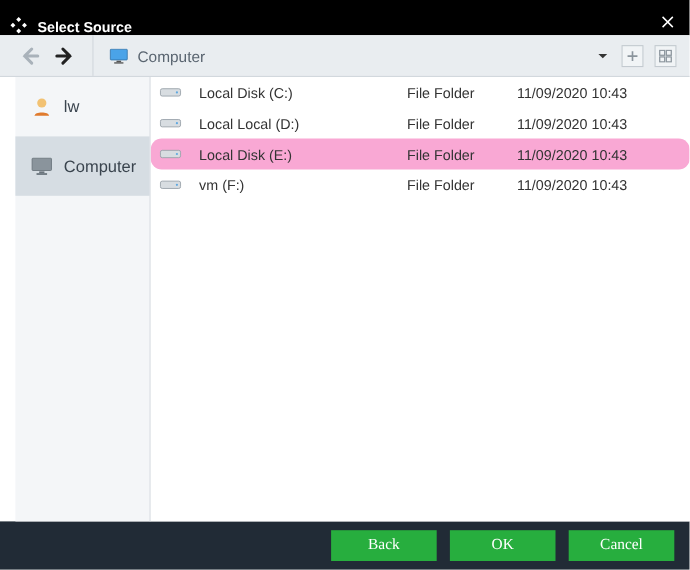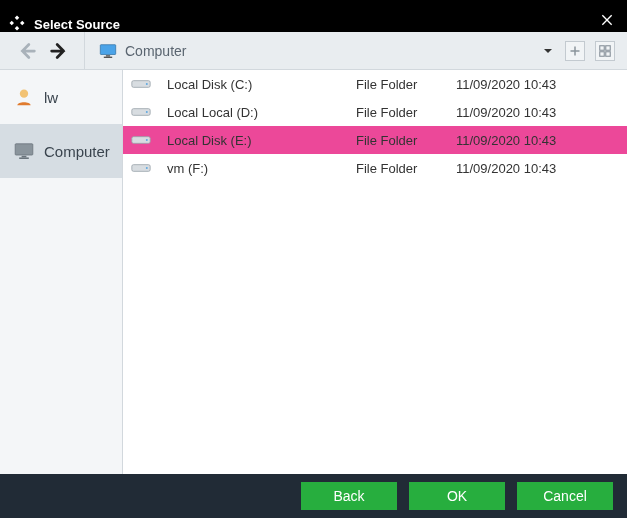--- a/index.html
+++ b/index.html
@@ -81,20 +81,21 @@
     display:flex;align-items:center;justify-content:center;
   }
   .body {
     display: flex;
     height: 404px;
   }
   .sidebar {
     width: 123px;
     background: #f4f6f8;
     border-right: 1px solid #d2d8dd;
+    margin-left: 14px;
   }
   .sidebar .item {
     display: flex;
     align-items: center;
     gap: 10px;
     padding: 10px 10px 10px 14px;
     font-size: 15px;
     color: #3a444e;
     cursor: pointer;
     height: 54px;
@@ -139,21 +140,21 @@
   }
   .rows { flex: 1; overflow: auto; }
   .row {
     display: flex;
     height: 28px;
     align-items: center;
     font-size: 13px;
     color: #333;
     cursor: pointer;
   }
-  .row.selected { background: #ec4899; }
+  .row.selected { background: #f9a8d4; border-radius: 10px; }
   .row .cell { padding: 0 8px; white-space: nowrap; overflow: hidden; }
   .row .c-name { width: 155px; display: flex; align-items: center; gap: 16px; }
   .row .c-size { width: 70px; }
   .row .c-type { width: 100px; }
   .row .c-date { flex: 1; }
   .drive-icon {
     width: 20px; height: 12px;
     display: flex; align-items: center; justify-content: center;
   }
   .footer {
@@ -169,20 +170,21 @@
     background: #27ae3e;
     color: #fff;
     border: none;
     width: 96px;
     height: 28px;
     font-size: 14px;
     cursor: pointer;
     display: flex;
     align-items: center;
     justify-content: center;
+    font-family: Liberation Serif, serif;
   }
 </style>
 </head>
 <body>
 
 <div class="titlebar">
   <span class="logo">
     <svg viewBox="0 0 24 24" width="18" height="18">
         <path fill="#fff" d="M12 2l3 3-3 3-3-3 3-3zm0 14l3 3-3 3-3-3 3-3zM2 12l3-3 3 3-3 3-3-3zm14 0l3-3 3 3-3 3-3-3z"></path>
       </svg>

